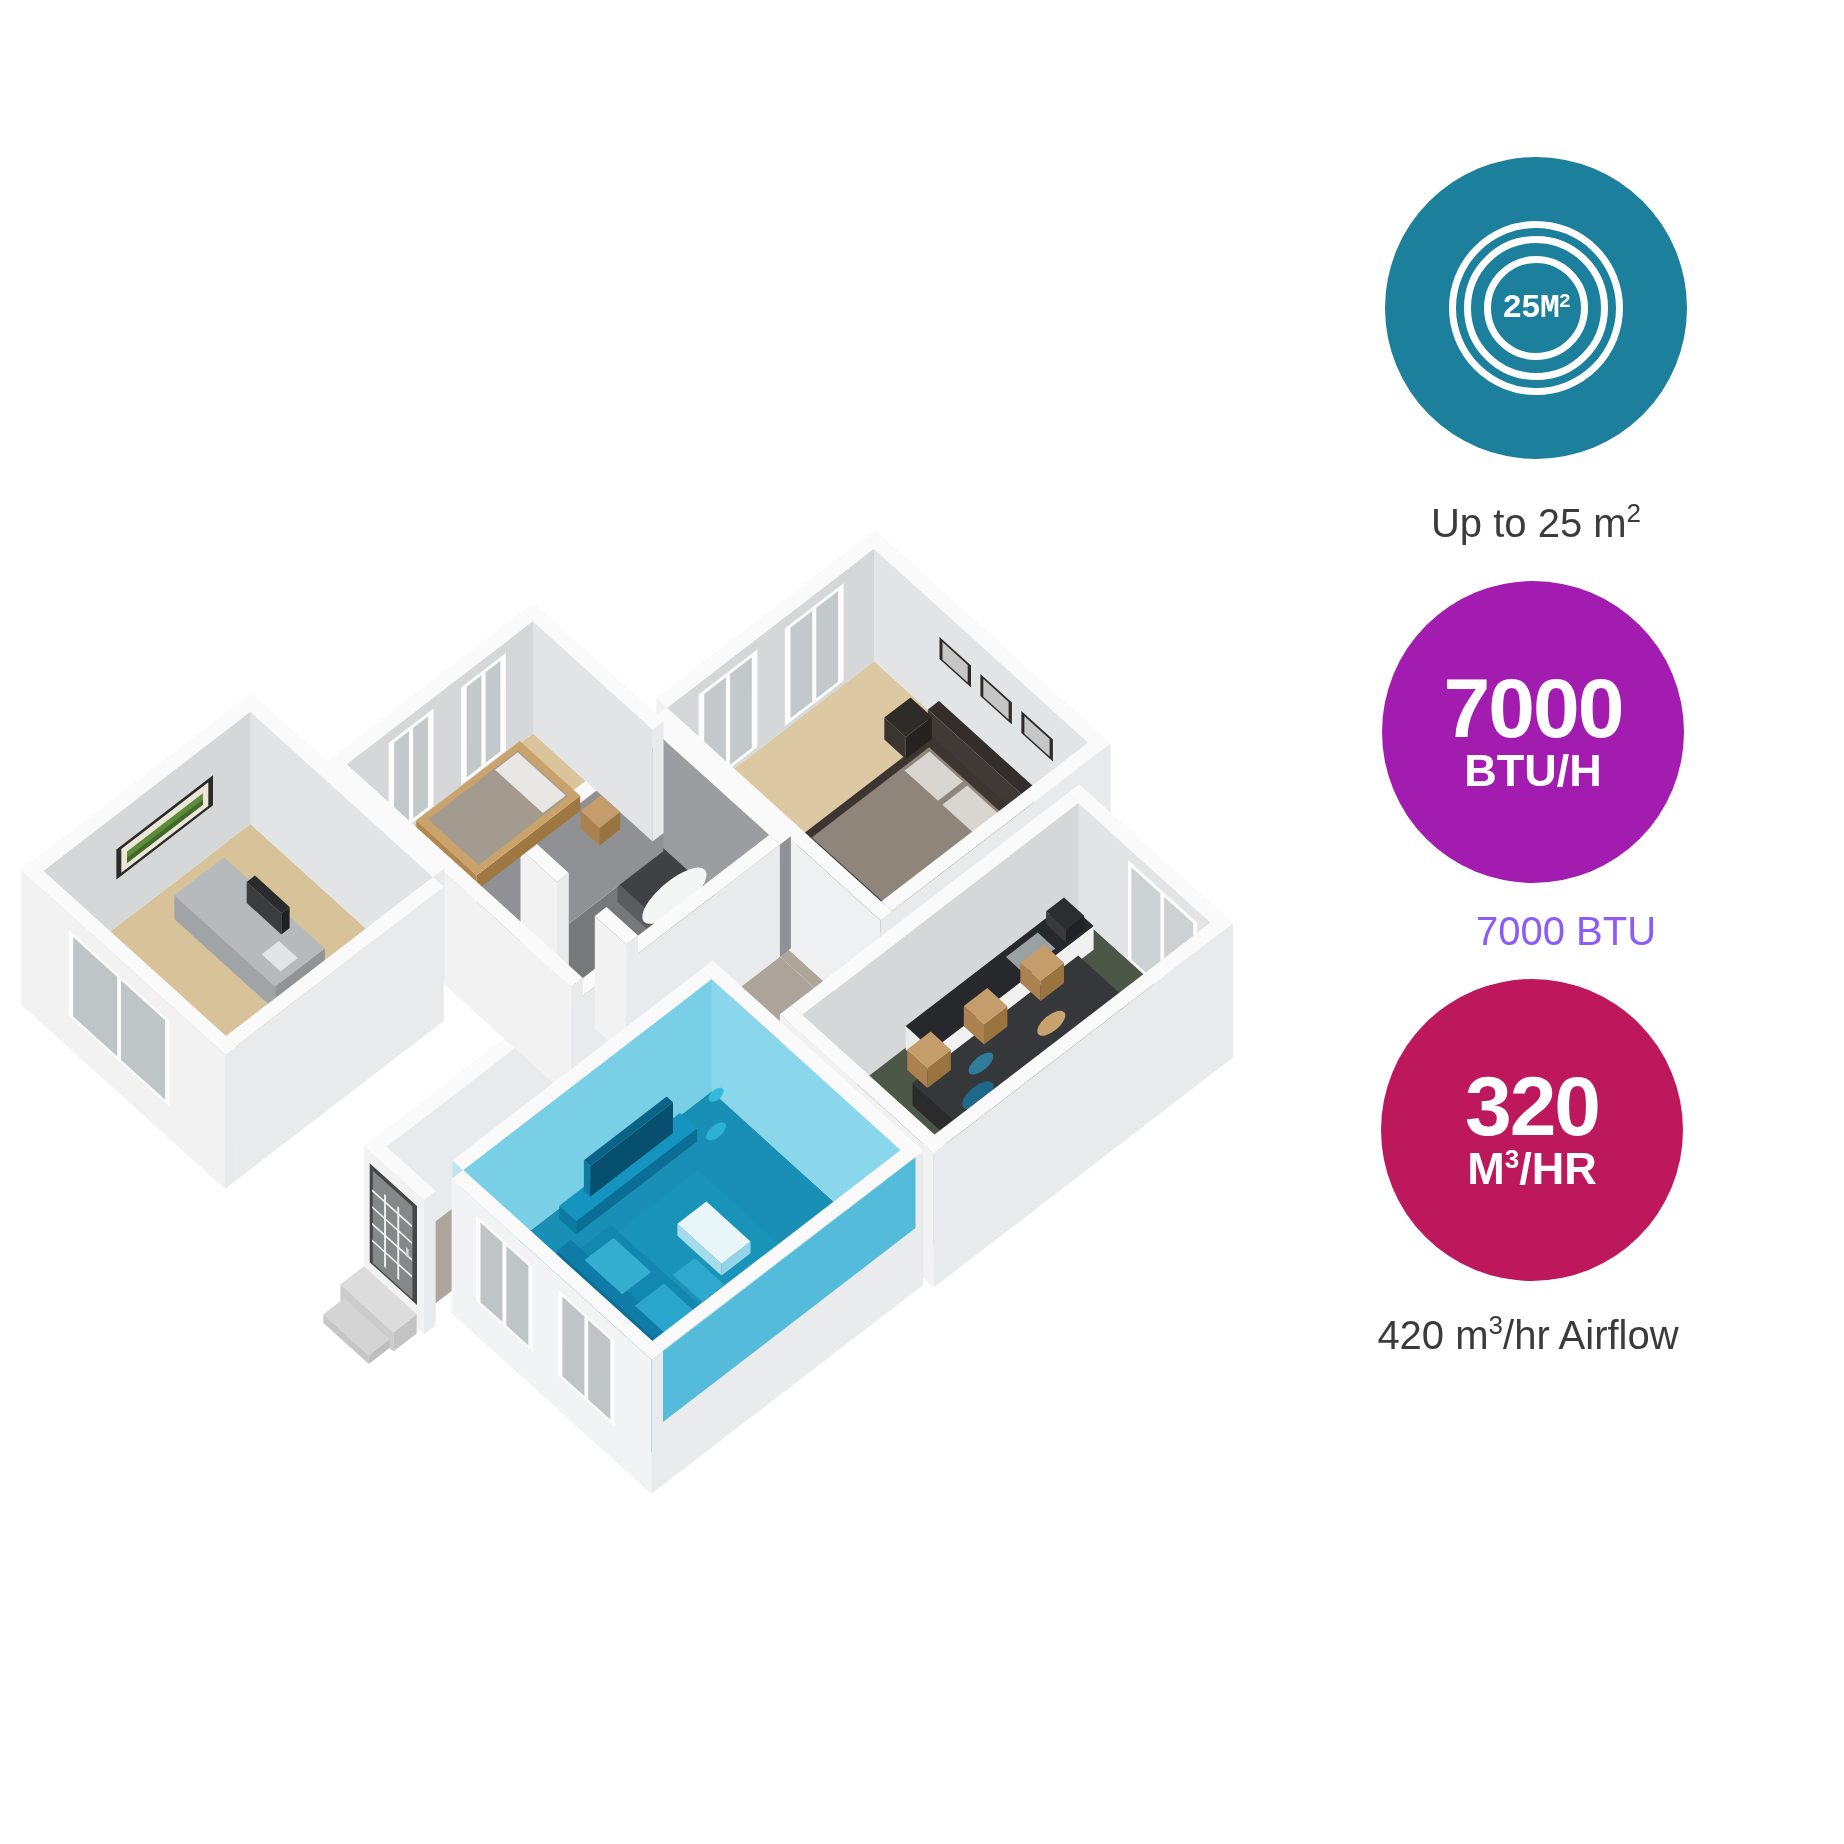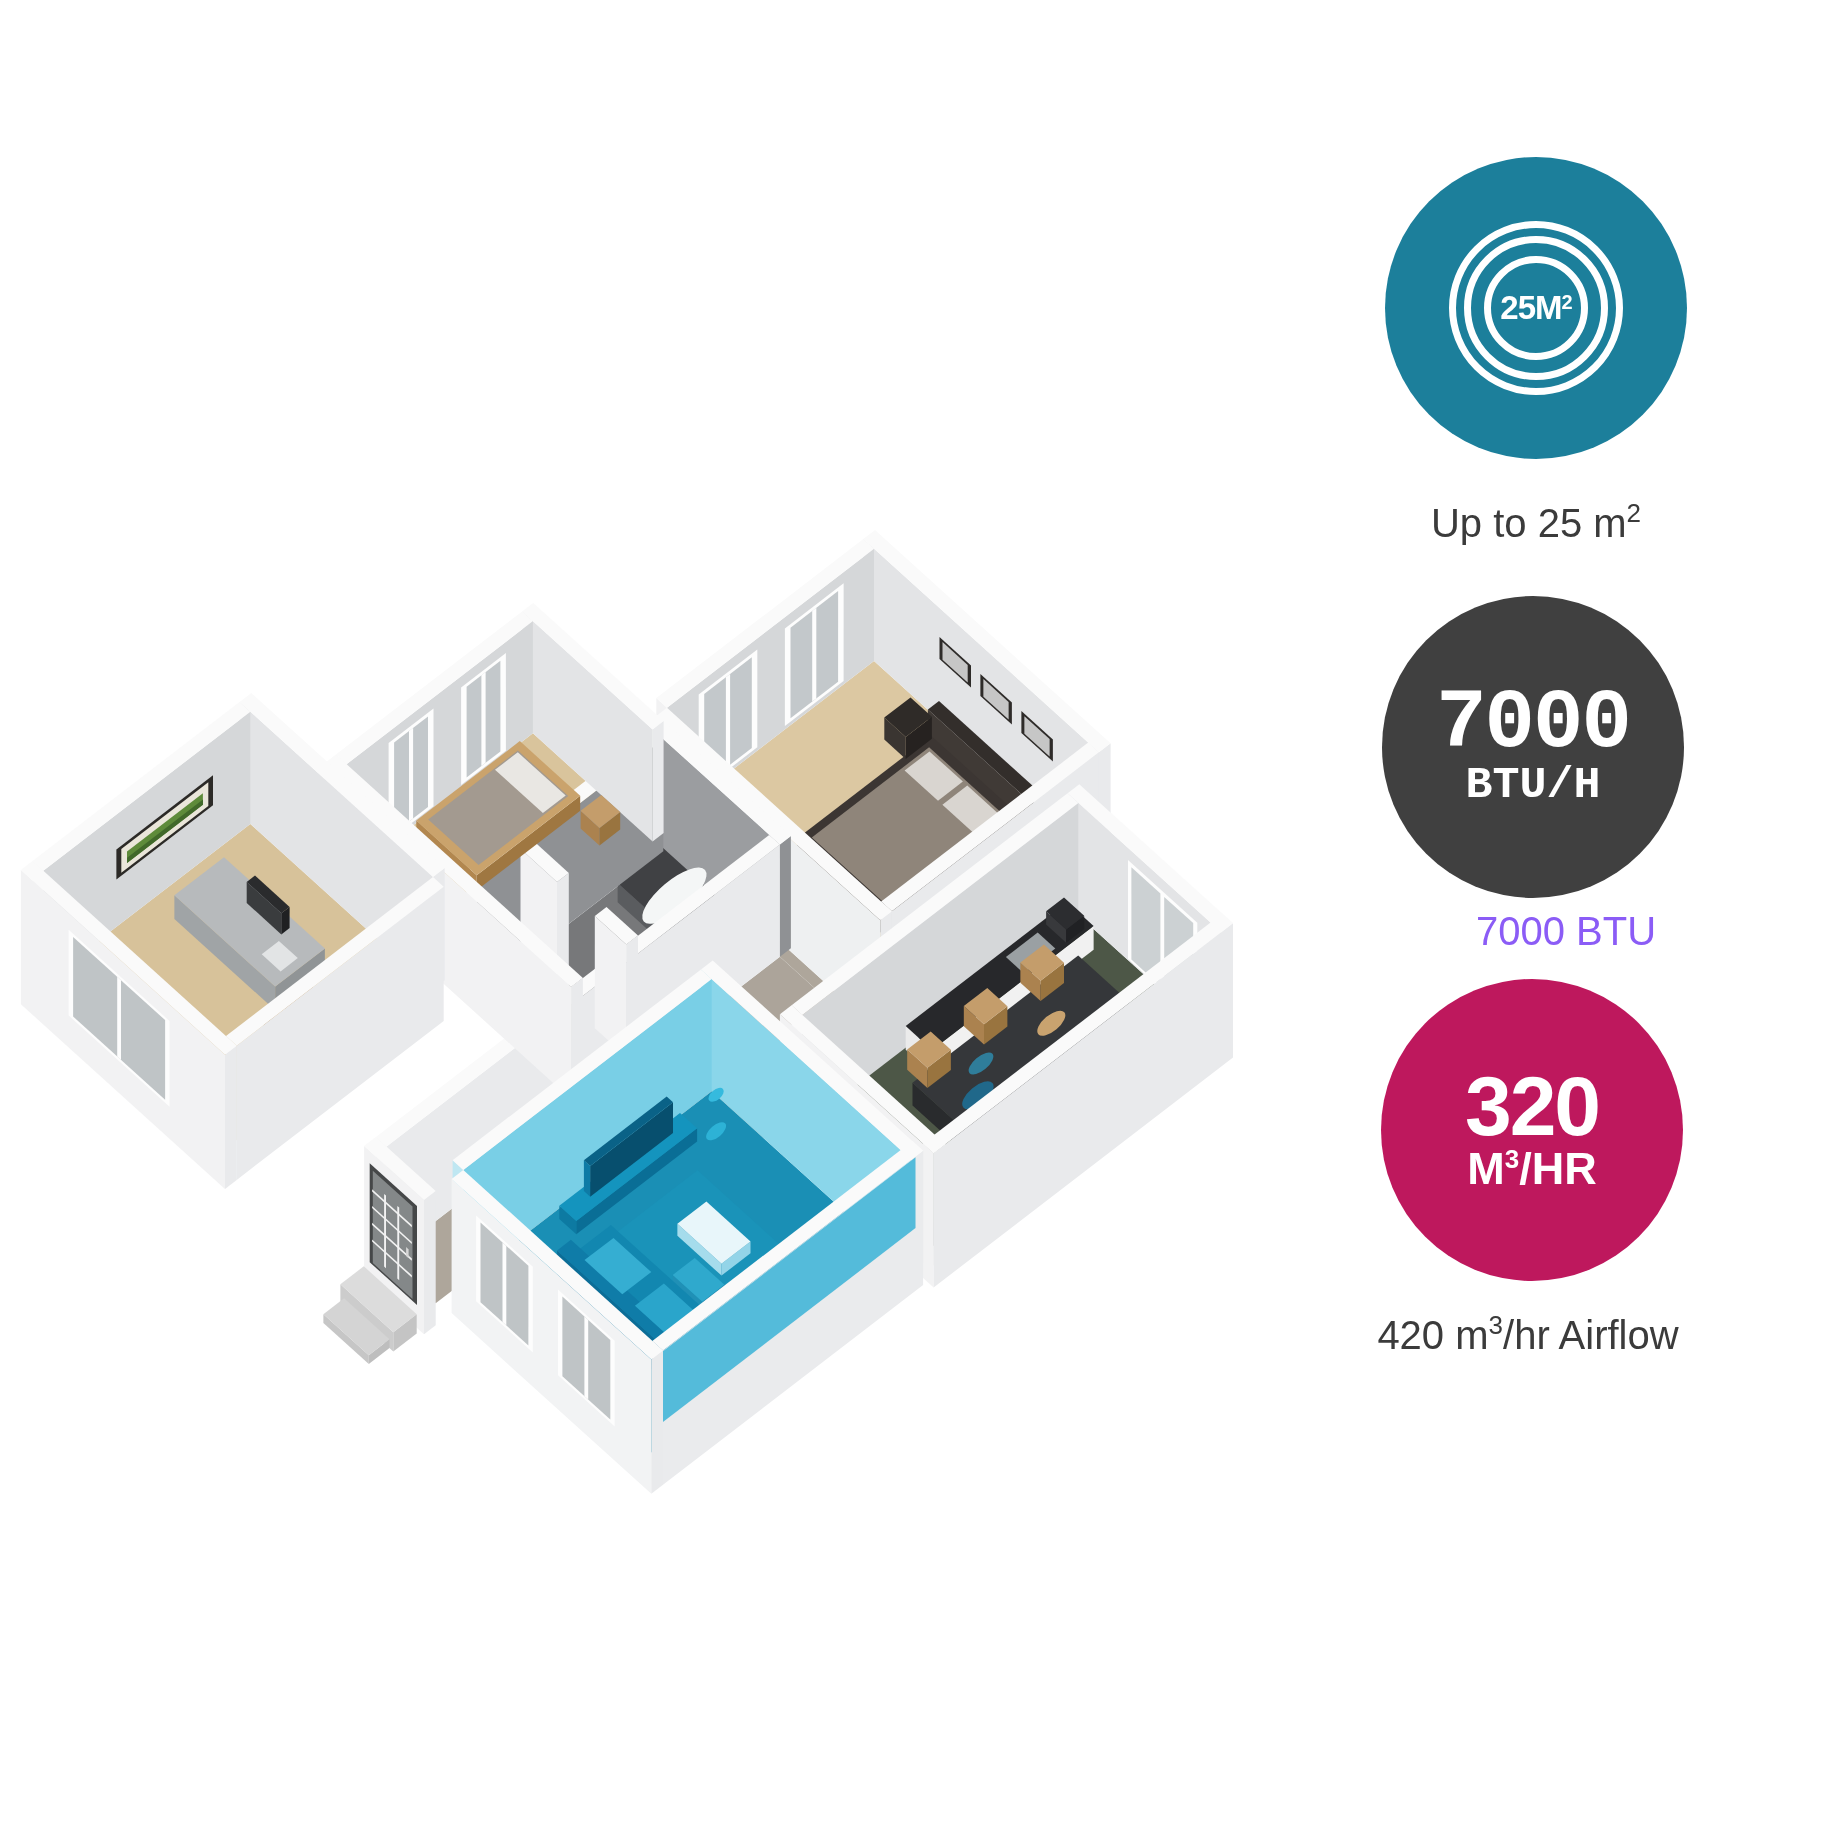--- a/index.html
+++ b/index.html
@@ -7,21 +7,21 @@
        font-family:"Liberation Sans","DejaVu Sans",sans-serif;}
   .floorplan{position:absolute;left:20px;top:440px;width:1240px;height:1160px;}
   .floorplan svg{position:absolute;left:0;top:0;}
   .room-label{position:absolute;left:575px;top:1252px;width:270px;text-align:center;
               color:#ffffff;font-size:56px;font-weight:bold;letter-spacing:0px;}
   .room-label .rsup{font-size:34px;position:relative;top:-18px;left:2px;}
   .badge{position:absolute;width:302px;height:302px;border-radius:50%;
          display:flex;align-items:center;justify-content:center;color:#fff;}
   .badge-col{display:flex;flex-direction:column;align-items:center;justify-content:center;}
   .ring{border:7px solid #ffffff;border-radius:50%;display:flex;align-items:center;justify-content:center;}
-  .r1{width:160px;height:160px;}
+  .r1{width:160px;height:160px;font-family:Liberation Mono, monospace;}
   .r2{width:130px;height:130px;}
   .r3{width:90px;height:90px;}
   .bt1{font-weight:bold;font-size:33px;letter-spacing:-1px;white-space:nowrap;}
   .bsup{font-size:20px;position:relative;top:-10px;}
   .bignum{font-size:84px;font-weight:bold;letter-spacing:-2px;line-height:0.92;}
   .bunit{font-size:45px;font-weight:bold;line-height:1.05;white-space:nowrap;}
   .busup{font-size:26px;position:relative;top:-16px;}
   .caption{position:absolute;width:380px;text-align:center;font-size:40px;color:#3b3b3b;white-space:nowrap;margin-top:12px;}
   .csup{font-size:26px;position:relative;top:-15px;}
 </style>
@@ -306,21 +306,21 @@
         <div class="ring r3">
           <span class="bt1"><span>25M</span><span class="bsup">2</span></span>
         </div>
       </div>
     </div>
   </div>
   <div class="caption" style="left: 1346px; top: 489px; color: rgb(59, 59, 59);">
     <span>Up to 25 m</span><span class="csup">2</span><span></span>
   </div>
 
-  <div class="badge" id="b2" style="left: 1382px; top: 596px; background: #404040; font-family: Liberation Mono, monospace;">
+  <div class="badge" id="b2" style="left: 1382px; top: 581px; background: #a21caf;">
     <div class="badge-col">
       <div class="bignum">7000</div>
       <div class="bunit">BTU/H</div>
     </div>
   </div>
   <div class="caption" style="left: 1376px; top: 897px; color: #8b5cf6;">
     <span>7000 BTU</span><span class="csup"></span><span></span>
   </div>
 
   <div class="badge" id="b3" style="left: 1381px; top: 979px; background: #be185d;">

